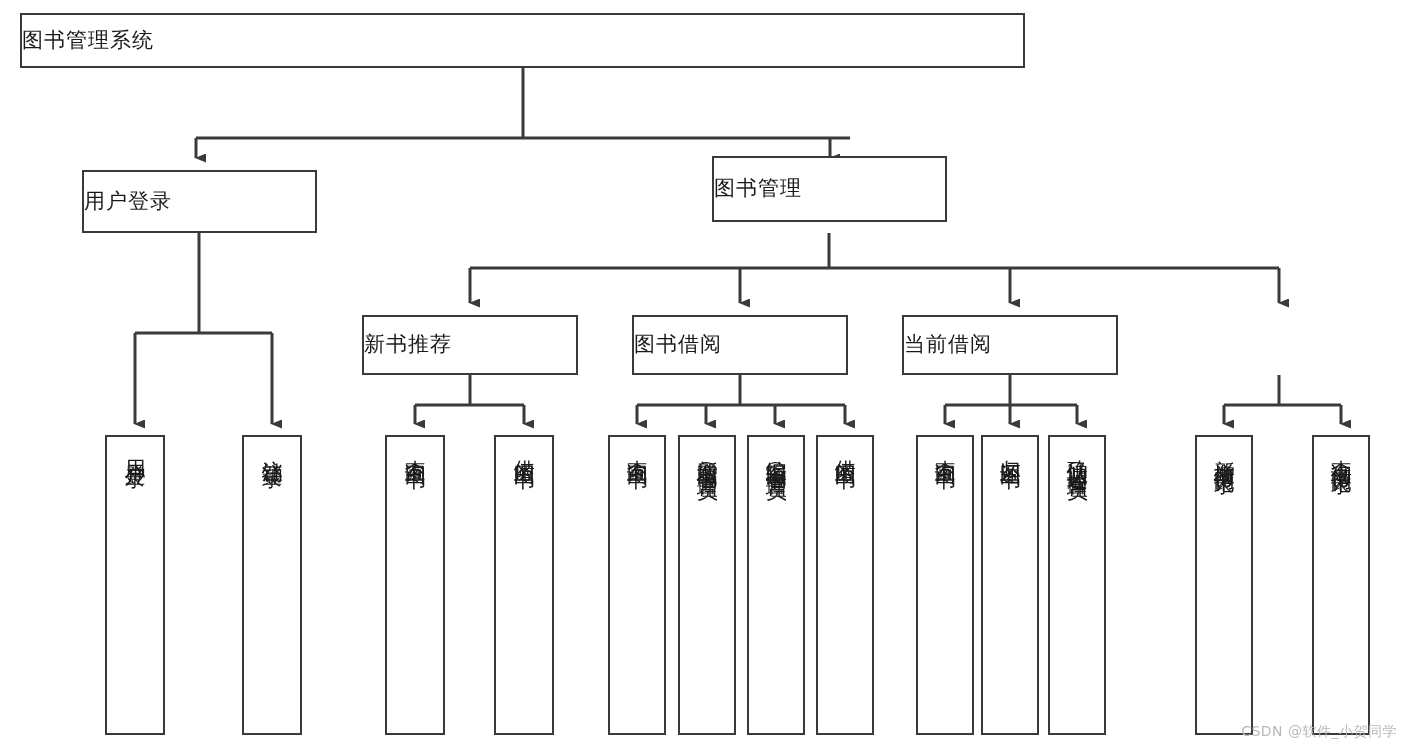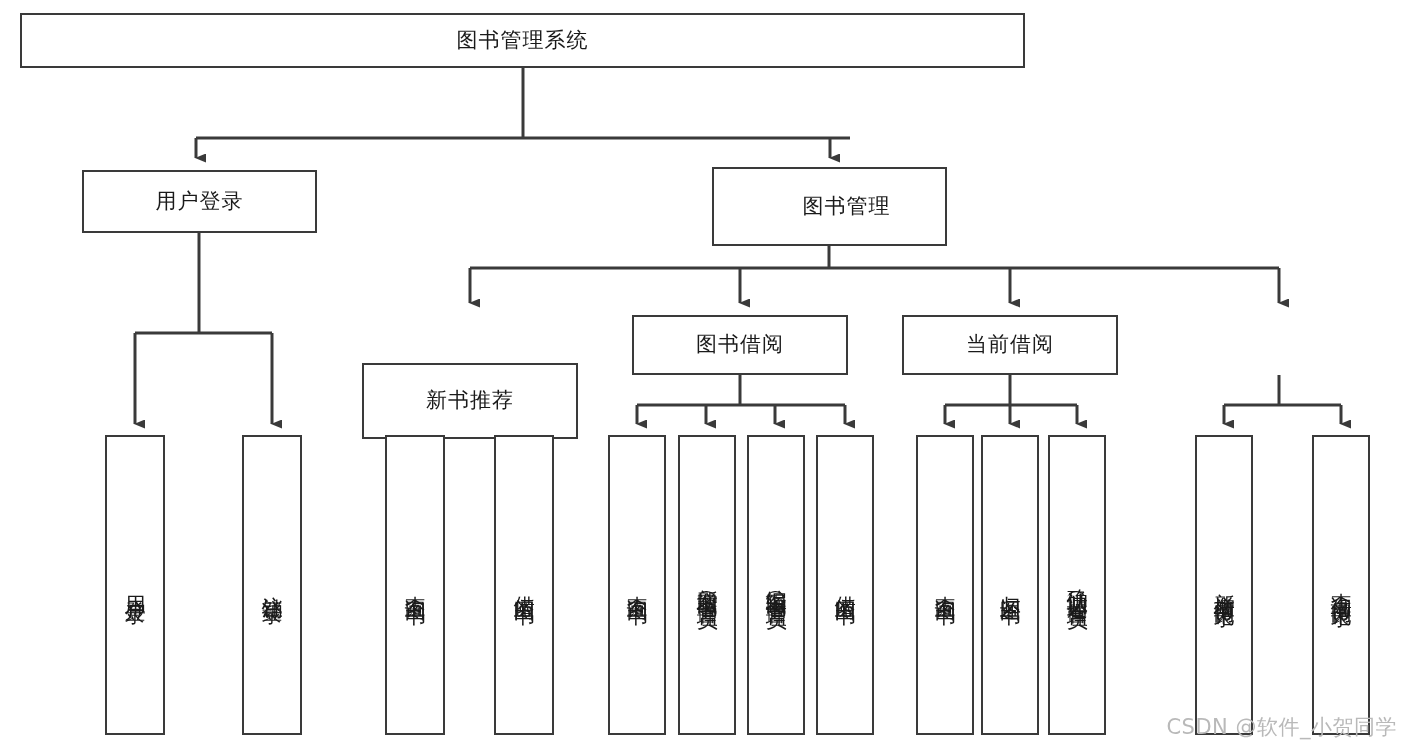--- a/index.html
+++ b/index.html
@@ -26,21 +26,21 @@
     width: 1405px;
     height: 747px;
   }
   .node {
     position: absolute;
     box-sizing: border-box;
     background: #ffffff;
     border: 2px solid #3a3a3a;
     display: flex;
     align-items: center;
-    justify-content: center;
+    justify-content: flex-start;
     color: #1a1a1a;
   }
   .node.horizontal {
     font-size: 21px;
     letter-spacing: 1px;
     line-height: 1.1;
     white-space: nowrap;
   }
   .node.vertical {
     writing-mode: vertical-rl;
@@ -53,21 +53,21 @@
   }
   .node.vertical .label {
     writing-mode: vertical-rl;
     text-orientation: upright;
     display: block;
   }
   #watermark {
     position: absolute;
     right: 8px;
     bottom: 6px;
-    font-size: 21px;
+    font-size: 14px;
     color: #b9b9b9;
     letter-spacing: 0.5px;
     white-space: nowrap;
   }
 </style>
 </head>
 <body>
 
 <div id="diagram-root">
 
@@ -122,25 +122,25 @@
     </g>
   </svg>
 
   <div class="node horizontal" style="left:20px; top:13px; width:1005px; height:55px;">
     <span class="label">图书管理系统</span>
   </div>
 
   <div class="node horizontal" style="left:82px; top:170px; width:235px; height:63px;">
     <span class="label">用户登录</span>
   </div>
-  <div class="node horizontal" style="left:712px; top:167px; width:235px; height:79px;padding-left:34px;">
+  <div class="node horizontal" style="left:712px; top:156px; width:235px; height:66px;">
     <span class="label">图书管理</span>
   </div>
 
-  <div class="node horizontal" style="left:362px; top:315px; width:216px; height:76px;margin-top:48px;">
+  <div class="node horizontal" style="left:362px; top:315px; width:216px; height:60px;">
     <span class="label">新书推荐</span>
   </div>
   <div class="node horizontal" style="left:902px; top:315px; width:216px; height:60px;">
     <span class="label">当前借阅</span>
   </div>
   <div class="node horizontal" style="left:632px; top:315px; width:216px; height:60px;">
     <span class="label">图书借阅</span>
   </div>
 
   <div class="node vertical" style="left:105px; top:435px; width:60px; height:300px;">

